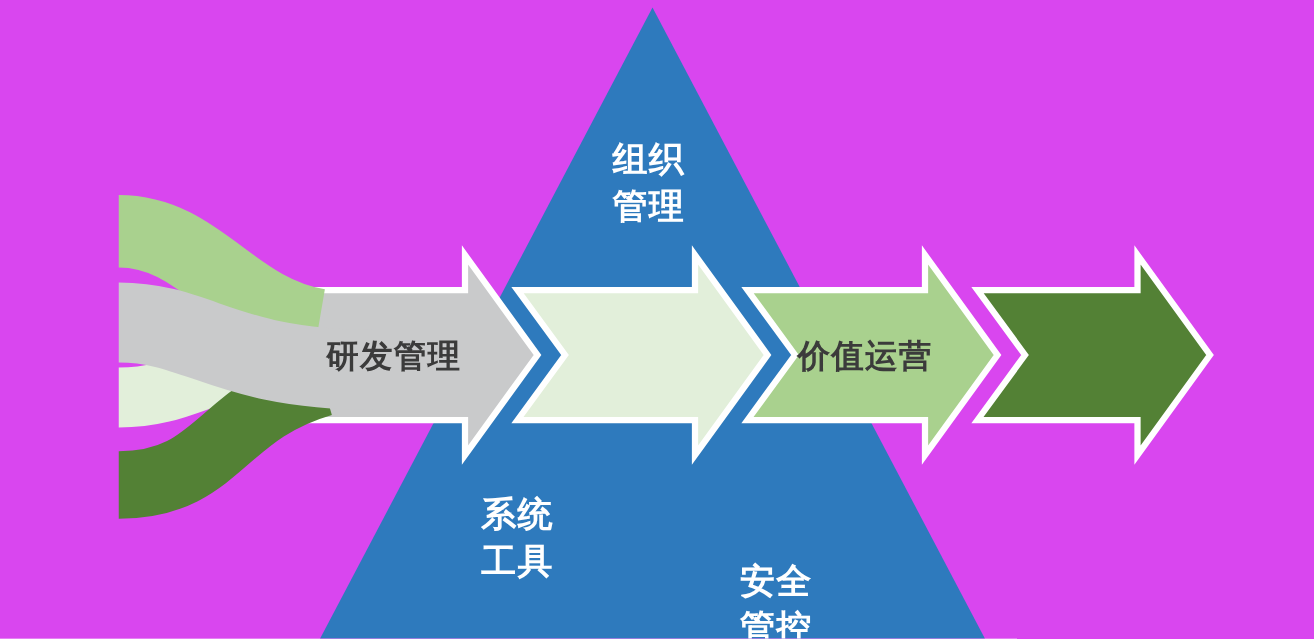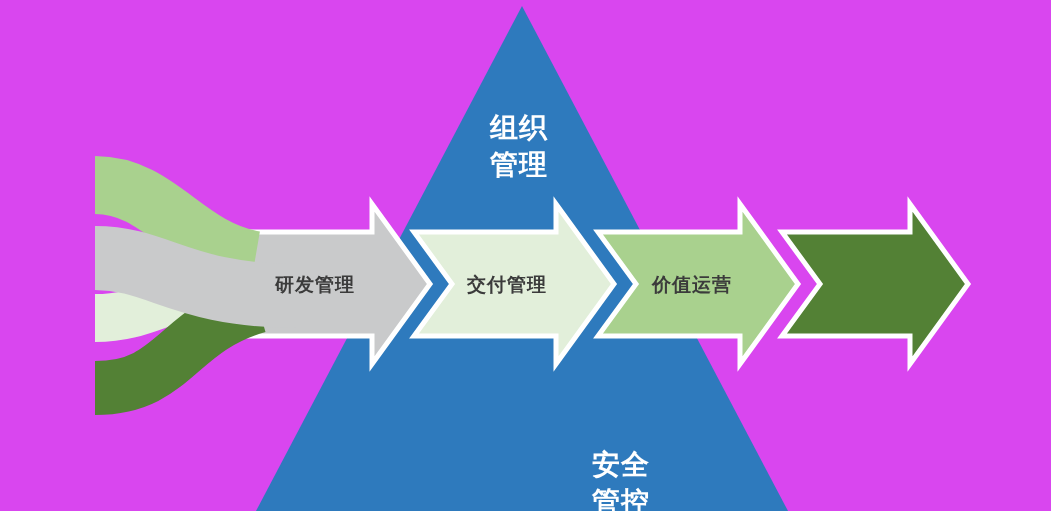--- a/index.html
+++ b/index.html
@@ -13,21 +13,21 @@
   .label{
     position:absolute;
     transform:translate(-50%,-50%);
     font-weight:700;
     white-space:pre-line;
     text-align:center;
     line-height:1.32;
     letter-spacing:1px;
   }
   .tri-label{font-size:28px;color:#ffffff;}
-  .arrow-label{font-size:19px;}
+  .arrow-label{font-size:26px;}
 </style>
 </head>
 <body>
 
 <div class="canvas" style="background-color: #d946ef; padding-left: 28px;">
 
   <svg width="1051" height="511" viewBox="0 0 1051 511">
 
     <polygon points="522,6 256,511 788,511" fill="#2e7abd"></polygon>
 
@@ -44,24 +44,25 @@
     <path d="M 95 185 C 160 185 185 248 255 260" fill="none" stroke-width="58" stroke-linecap="butt" stroke="#a9d18e"></path>
 
     <path d="M 95 388 C 175 388 175 330 258 306" fill="none" stroke-width="54" stroke-linecap="butt" stroke="#538135"></path>
 
     <path d="M 95 258 C 160 258 180 296 300 296" fill="none" stroke-width="64" stroke-linecap="butt" stroke="#c9cacb"></path>
   </svg>
 
   <div class="label tri-label" style="left:519px;top:147px;">组织
 管理</div>
 
+  <div class="label tri-label" style="left:414px;top:431px;">系统
+工具</div>
 
   <div class="label tri-label" style="left:621px;top:440px;margin-top:44px;">安全
 管控</div>
 
   <div class="label arrow-label" style="left: 315px; top: 285px; color: rgb(59, 59, 59);">研发管理</div>
 
-  <div class="label arrow-label" style="left: 507px; top: 285px; color: rgb(59, 59, 59);">交付管理</div>
 
   <div class="label arrow-label" style="left: 692px; top: 285px; color: rgb(59, 59, 59);">价值运营</div>
 
 
 </div>
 
 </body></html>

